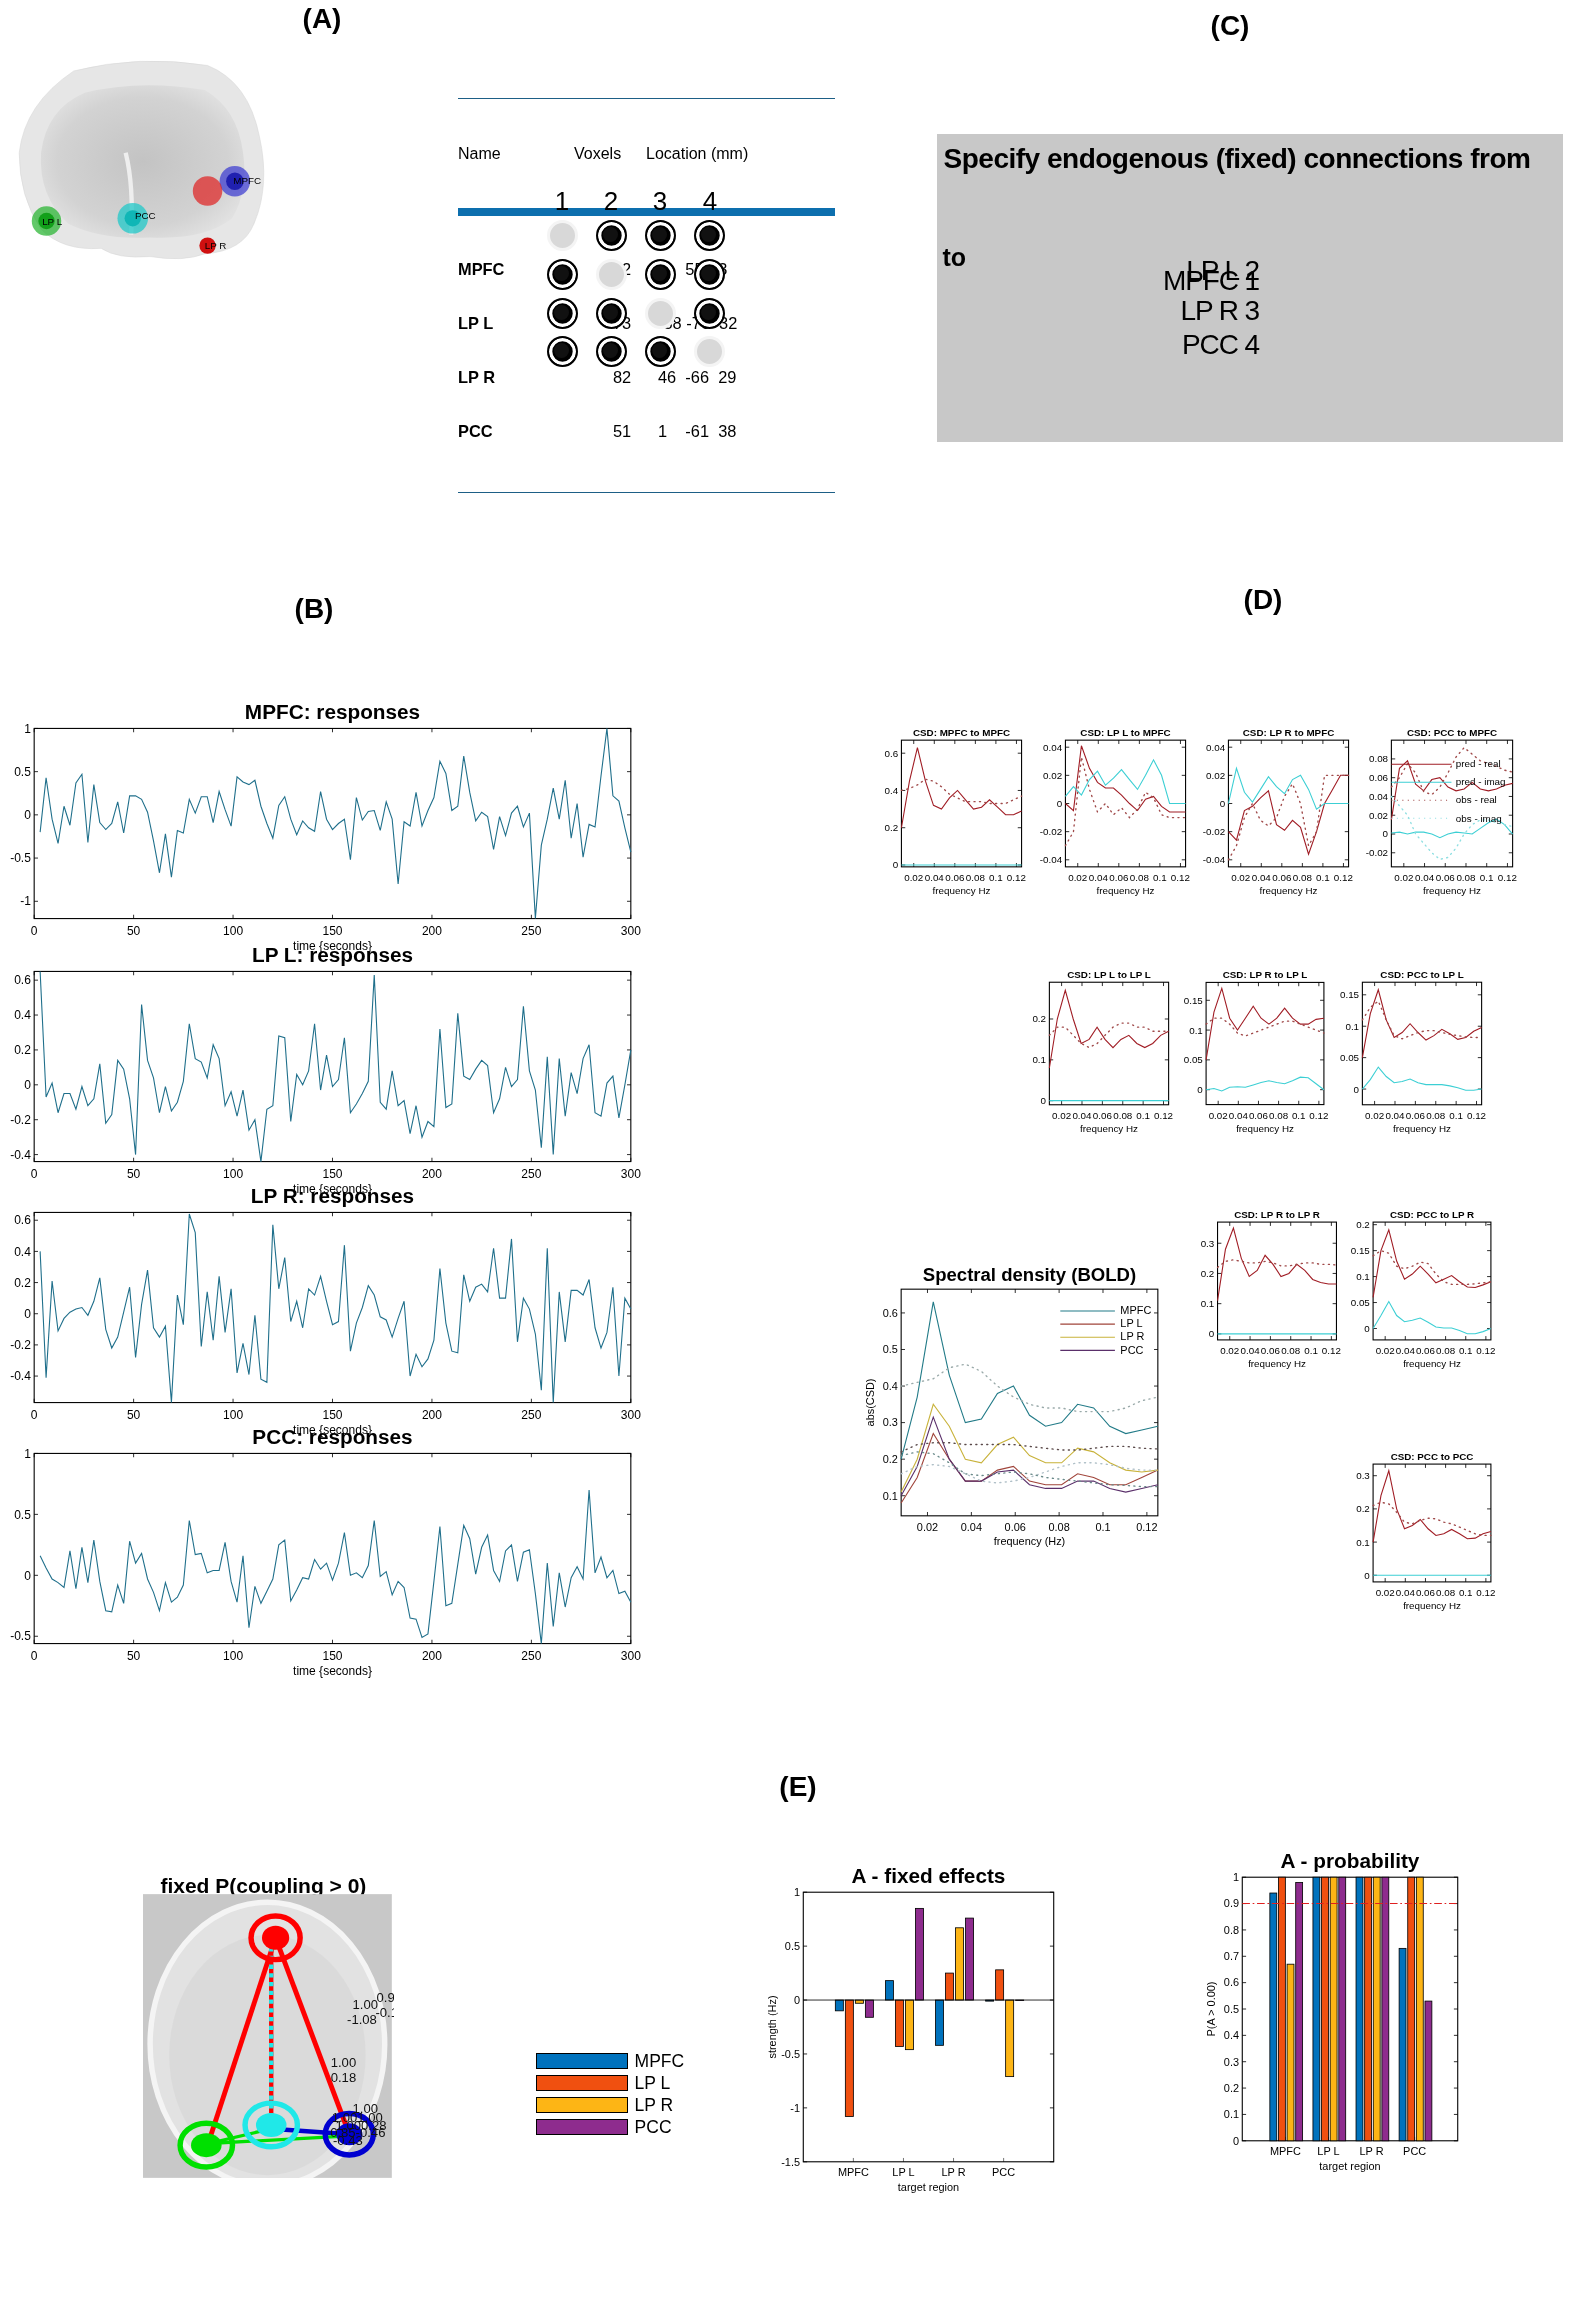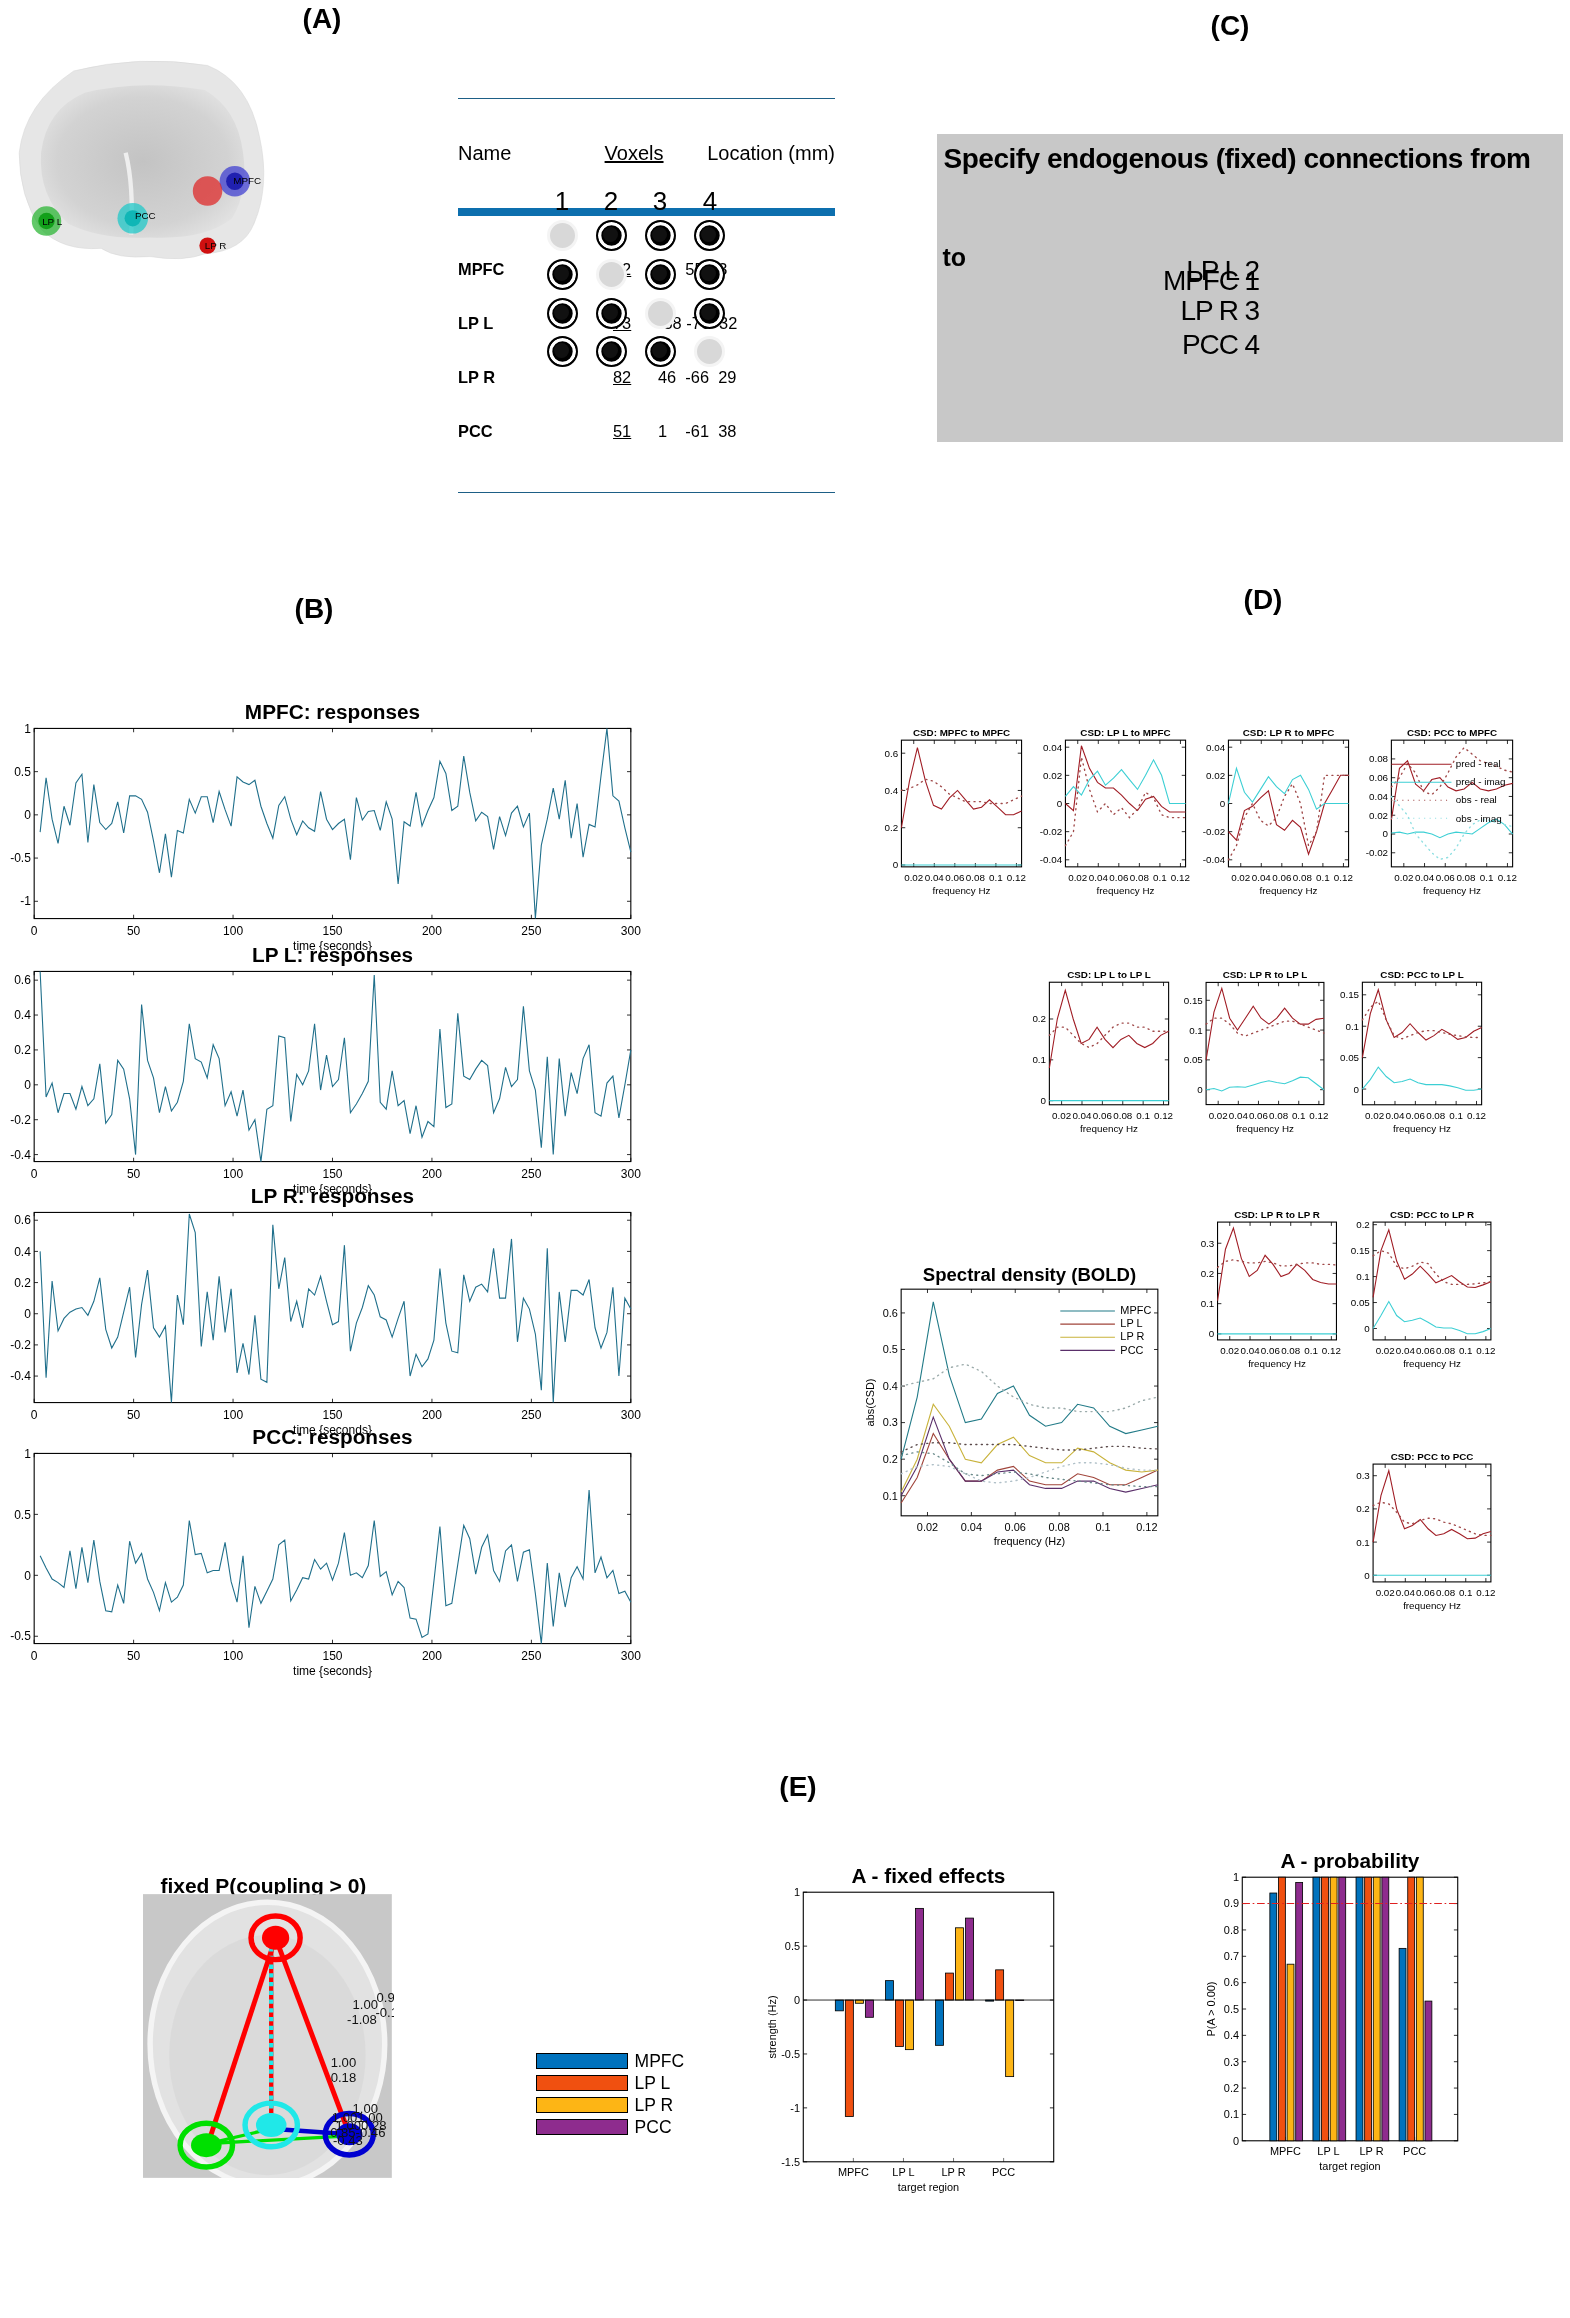--- a/index.html
+++ b/index.html
@@ -3,24 +3,24 @@
 <meta charset="utf-8">
 <style>
   html,body{margin:0;padding:0;background:#fff;}
   body{width:1571px;height:2319px;position:relative;overflow:hidden;font-family:"Liberation Sans",sans-serif;color:#000;}
   .abs{position:absolute;}
   .panel-label{position:absolute;font-family:"Liberation Sans",sans-serif;font-weight:bold;font-size:28px;transform:translateX(-50%);}
   svg text{font-family:"Liberation Sans",sans-serif;}
   .tbl{position:absolute;left:458px;top:98px;width:377px;}
   .tbl .rule-thin{height:1.1px;background:#1d5f86;}
   .tbl .rule-thick{height:7.7px;background:#0d6fae;}
-  .tbl .hdr{display:flex;height:109px;align-items:center;font-size:20px;justify-content:space-between;}
+  .tbl .hdr{display:flex;height:109px;align-items:center;font-size:16px;}
   .tbl .row{display:flex;height:54px;align-items:center;font-size:16.4px;}
   .tbl .c1{width:116px;}
-  .tbl .c2{width:72px;text-align:left;text-decoration:underline;}
+  .tbl .c2{width:72px;text-align:left;}
   .tbl .row .c1{font-weight:bold;}
   .tbl .row .c2{padding-left:39px;width:33px;}
   .conn{position:absolute;left:937px;top:134px;width:626px;height:308px;background:#c8c8c8;}
   .conn .title{position:absolute;left:6.6px;top:8.7px;font-weight:bold;font-size:28px;letter-spacing:-0.5px;}
   .conn .to{position:absolute;left:5.5px;top:109px;font-weight:bold;font-size:25px;}
   .conn .colnum{position:absolute;top:52px;font-size:26px;width:22px;text-align:center;}
   .conn .rowlbl{position:absolute;right:304px;font-size:28px;text-align:right;white-space:nowrap;letter-spacing:-1.1px;}
   .conn .dot{position:absolute;width:31px;height:31px;border-radius:50%;box-sizing:border-box;}
   .dot.on{background:#000;border:2.7px solid #000;box-shadow:inset 0 0 0 3.3px #fff;}
   .dot.on::after{content:"";position:absolute;left:4.9px;top:4.9px;width:15.3px;height:15.3px;border-radius:50%;background:#111;}

